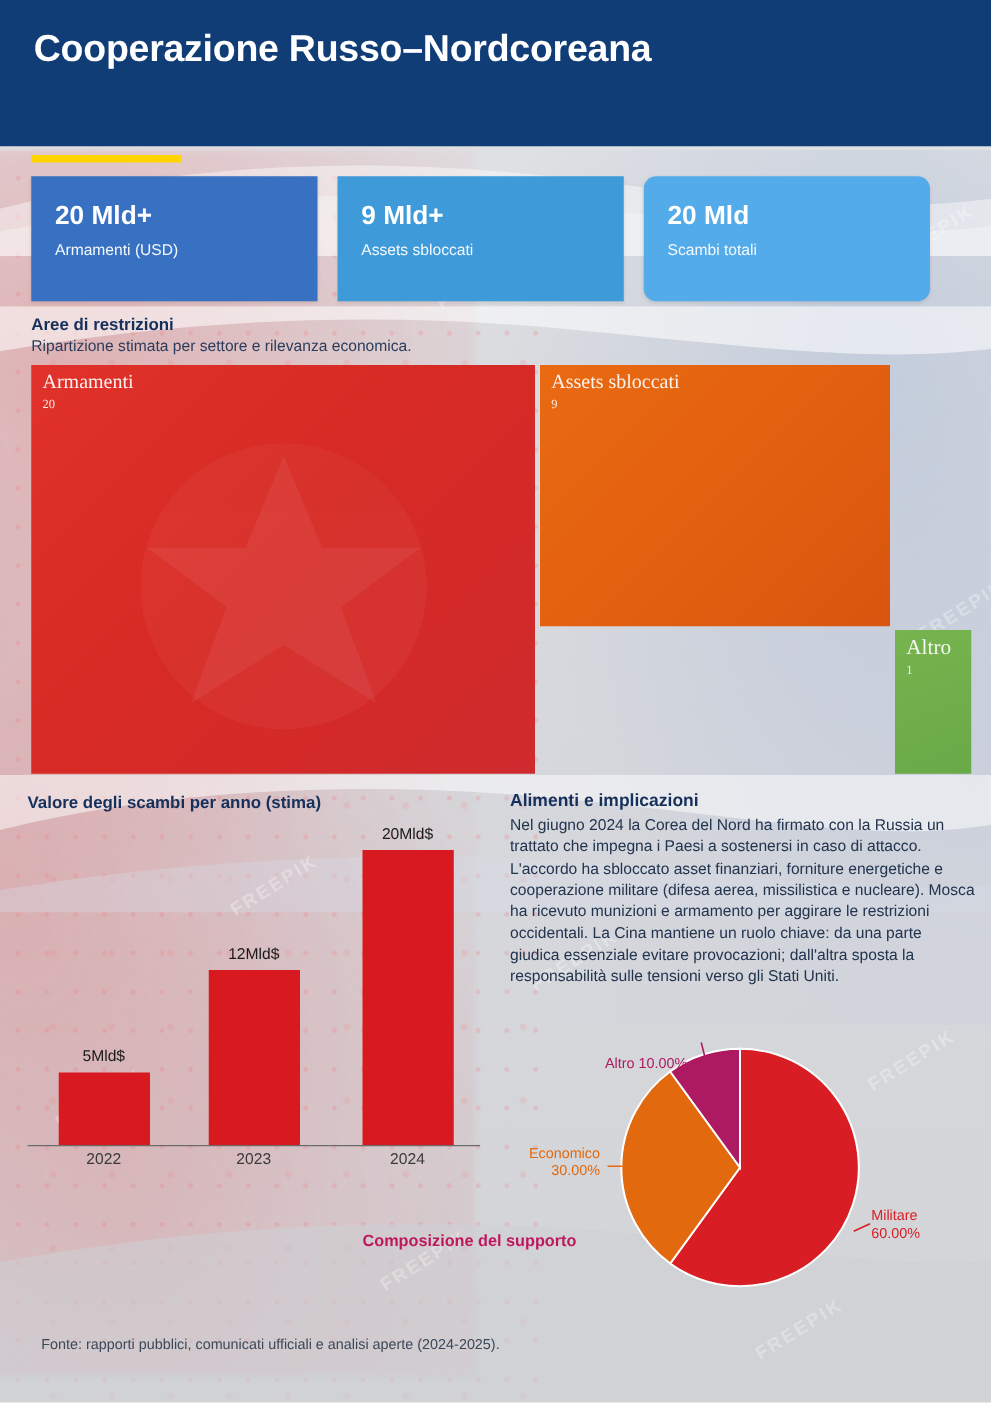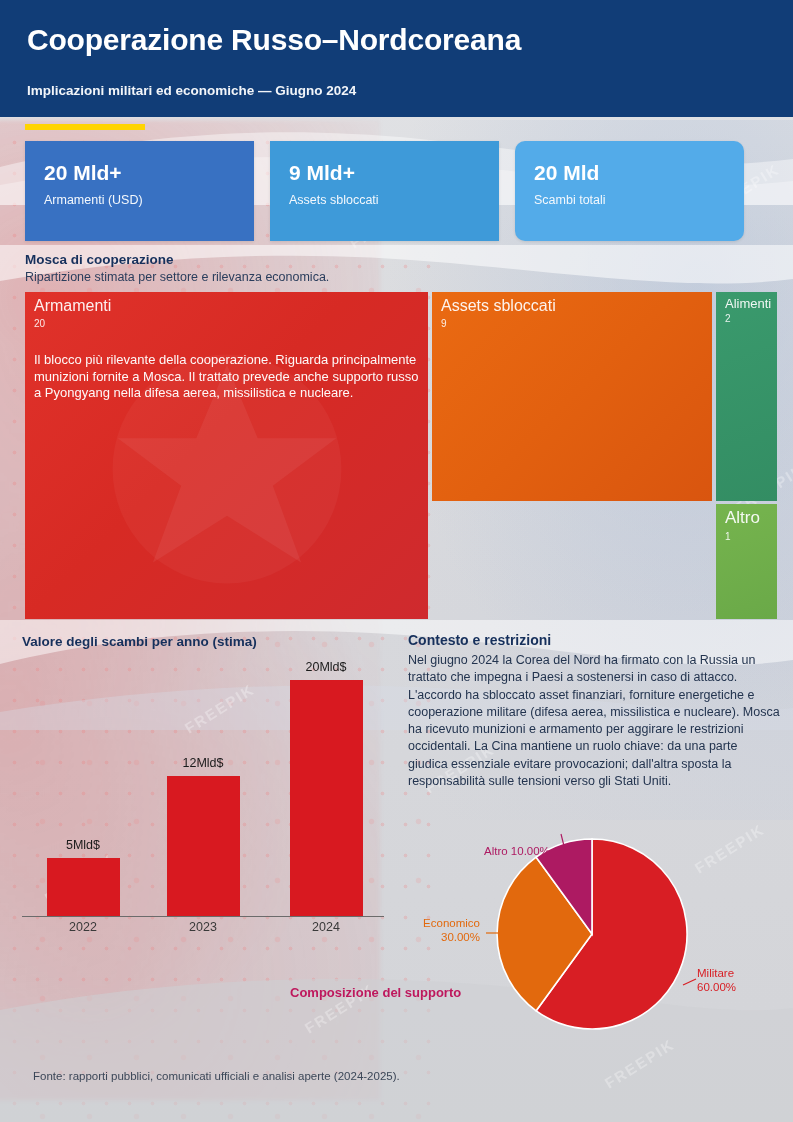--- a/index.html
+++ b/index.html
@@ -125,20 +125,21 @@
     position: absolute;
     font-size: 12.5px; color: #2a3d5c;
     z-index: 4;
   }
 
   
   .treemap {
     position: absolute; left: 25px; top: 292px;
     width: 752px; height: 327px;
     z-index: 4;
+    font-family: Liberation Serif, serif;
   }
   .tile {
     position: absolute;
     overflow: hidden;
     color: #ffffff;
   }
   .tile .t-name {
     position: absolute; left: 9px; top: 5px;
     font-size: 16px; color: rgba(255,255,255,0.92);
     white-space: nowrap;
@@ -273,64 +274,58 @@
   <span class="wm" style="left:730px;top:480px;">FREEPIK</span>
   <span class="wm" style="left:180px;top:700px;">FREEPIK</span>
   <span class="wm" style="left:420px;top:760px;">FREEPIK</span>
   <span class="wm" style="left:690px;top:840px;">FREEPIK</span>
   <span class="wm" style="left:40px;top:870px;">FREEPIK</span>
   <span class="wm" style="left:300px;top:1000px;">FREEPIK</span>
   <span class="wm" style="left:600px;top:1055px;">FREEPIK</span>
 
   <div class="header">
     <h1>Cooperazione Russo–Nordcoreana</h1>
-    <div class="sub">Implicazioni militari ed economiche — Giugno 2024</div>
   </div>
   <div class="accent-bar"></div>
 
   <div class="kpis">
     <div class="kpi">
       <div class="val">20 Mld+</div>
       <div class="lab">Armamenti (USD)</div>
     </div>
     <div class="kpi">
       <div class="val">9 Mld+</div>
       <div class="lab">Assets sbloccati</div>
     </div>
     <div class="kpi">
       <div class="val">20 Mld</div>
       <div class="lab">Scambi totali</div>
     </div>
   </div>
 
-  <div class="sec-title" style="left:25px;top:252px;">Mosca di cooperazione</div>
+  <div class="sec-title" style="left:25px;top:252px;">Aree di restrizioni</div>
   <div class="sec-sub" style="left:25px;top:270px;">Ripartizione stimata per settore e rilevanza economica.</div>
 
   <div class="treemap">
 
     <div class="tile" id="tile-armamenti">
       <svg class="star-wm" viewBox="0 0 100 100">
         <circle cx="50" cy="50" r="44" fill="rgba(255,255,255,0.10)"></circle>
         <polygon points="50,10 61.8,38.2 92,38.2 67.6,56.4 78.5,86 50,68 21.5,86 32.4,56.4 8,38.2 38.2,38.2" fill="rgba(255,255,255,0.16)"></polygon>
       </svg>
       <div class="t-name">Armamenti</div>
       <div class="t-val">20</div>
-      <div class="t-desc">Il blocco più rilevante della cooperazione. Riguarda principalmente munizioni fornite a Mosca. Il trattato prevede anche supporto russo a Pyongyang nella difesa aerea, missilistica e nucleare.</div>
     </div>
 
     <div class="tile" id="tile-assets">
       <div class="t-name">Assets sbloccati</div>
       <div class="t-val">9</div>
     </div>
 
 
-    <div class="tile small" id="tile-alimenti">
-      <div class="t-name">Alimenti</div>
-      <div class="t-val">2</div>
-    </div>
 
     <div class="tile small" id="tile-altro">
       <div class="t-name">Altro</div>
       <div class="t-val">1</div>
     </div>
   </div>
 
   <div class="sec-title" style="left:22px;top:634px;">Valore degli scambi per anno (stima)</div>
 
   <div>
@@ -344,21 +339,21 @@
     <div class="bar-tick" style="left:148px; top:920px;">2023</div>
 
     <div class="bar" style="left:290px; top:680px; height:236px;"></div>
     <div class="bar-label" style="left:271px; top:660px;">20Mld$</div>
     <div class="bar-tick" style="left:271px; top:920px;">2024</div>
 
     <div class="axis-line"></div>
   </div>
 
   <div class="context">
-    <h3>Contesto e restrizioni</h3>
+    <h3>Alimenti e implicazioni</h3>
     <p>Nel giugno 2024 la Corea del Nord ha firmato con la Russia un trattato che impegna i Paesi a sostenersi in caso di attacco. L'accordo ha sbloccato asset finanziari, forniture energetiche e cooperazione militare (difesa aerea, missilistica e nucleare). Mosca ha ricevuto munizioni e armamento per aggirare le restrizioni occidentali. La Cina mantiene un ruolo chiave: da una parte giudica essenziale evitare provocazioni; dall'altra sposta la responsabilità sulle tensioni verso gli Stati Uniti.</p>
   </div>
 
   <div>
     <svg style="position:absolute;left:400px;top:820px;width:393px;height:240px;z-index:4;" viewBox="0 0 393 240">
 
       <path d="M192,114 L192,19 A95,95 0 1,1 136.15,190.81 Z" fill="#d81e24" stroke="#ffffff" stroke-width="1.6"></path>
 
       <path d="M192,114 L136.15,190.81 A95,95 0 0,1 136.15,37.19 Z" fill="#e2690d" stroke="#ffffff" stroke-width="1.6"></path>
 

